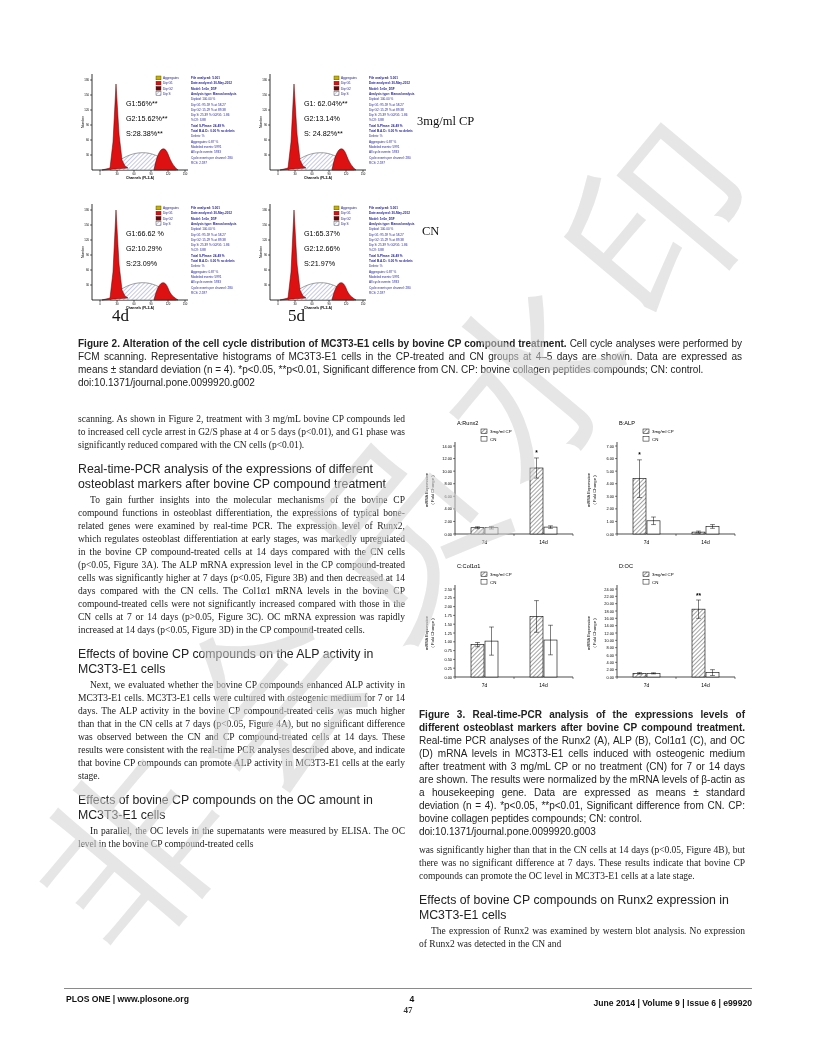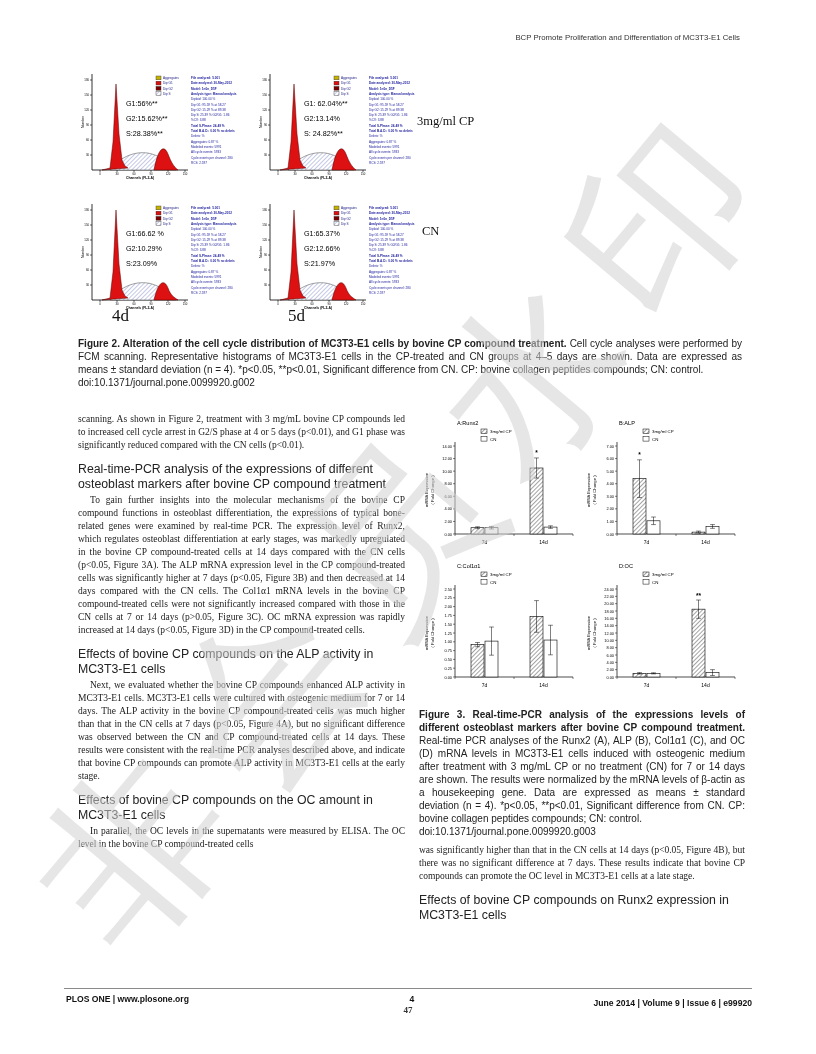--- a/index.html
+++ b/index.html
@@ -40,21 +40,20 @@
   .f-page{position:absolute;left:338px;top:0;width:20px;text-align:center;}
   .f-stamp{position:absolute;left:334px;top:11px;width:20px;text-align:center;font-weight:700;
            font-family:"Liberation Serif",serif;font-size:9px;color:#333;}
   .f-right{position:absolute;right:0;top:4px;}
   svg text{font-family:"Liberation Sans",sans-serif;}
 </style>
 </head>
 <body>
 
 <div class="page">
-  <div class="header">BCP Promote Proliferation and Differentiation of MC3T3-E1 Cells</div>
 
   <div class="fig2">
     <div class="flow-grid">
       <div class="flow-panel fp0"><svg viewBox="0 0 180 128" width="180" height="128">
             <defs>
               <pattern id="fh0" width="3" height="3" patternUnits="userSpaceOnUse" patternTransform="rotate(45)">
         <rect width="3" height="3" fill="#fff"></rect>
                 <line x1="0" y1="0" x2="0" y2="3" stroke="#5560b5" stroke-width="0.7"></line>
               </pattern>
             </defs>
@@ -581,20 +580,21 @@
           </svg></div>
     </div>
     <div class="caption cap3">
       <span class="capbold">Figure 3. Real-time-PCR analysis of the expressions levels of different osteoblast markers after bovine CP compound treatment.</span>
       <span>Real-time PCR analyses of the Runx2 (A), ALP (B), Col1α1 (C), and OC (D) mRNA levels in MC3T3-E1 cells induced with osteogenic medium after treatment with 3 mg/mL CP or no treatment (CN) for 7 or 14 days are shown. The results were normalized by the mRNA levels of β-actin as a housekeeping gene. Data are expressed as means ± standard deviation (n = 4). *p&lt;0.05, **p&lt;0.01, Significant difference from CN. CP: bovine collagen peptides compounds; CN: control.</span>
       <div class="doi">doi:10.1371/journal.pone.0099920.g003</div>
     </div>
     <div class="rc-text">
       <p class="noindent">was significantly higher than that in the CN cells at 14 days (p&lt;0.05, Figure 4B), but there was no significant difference at 7 days. These results indicate that bovine CP compounds can promote the OC level in MC3T3-E1 cells at a late stage.</p>
       <h2>Effects of bovine CP compounds on Runx2 expression in MC3T3-E1 cells</h2>
+      <p>The expression of Runx2 was examined by western blot analysis. No expression of Runx2 was detected in the CN and</p>
     </div>
   </div>
 
   <div class="footer-rule"></div>
   <div class="footer">
     <span class="f-left">PLOS ONE | www.plosone.org</span>
     <span class="f-page">4</span>
     <span class="f-stamp">47</span>
     <span class="f-right">June 2014 | Volume 9 | Issue 6 | e99920</span>
   </div>

